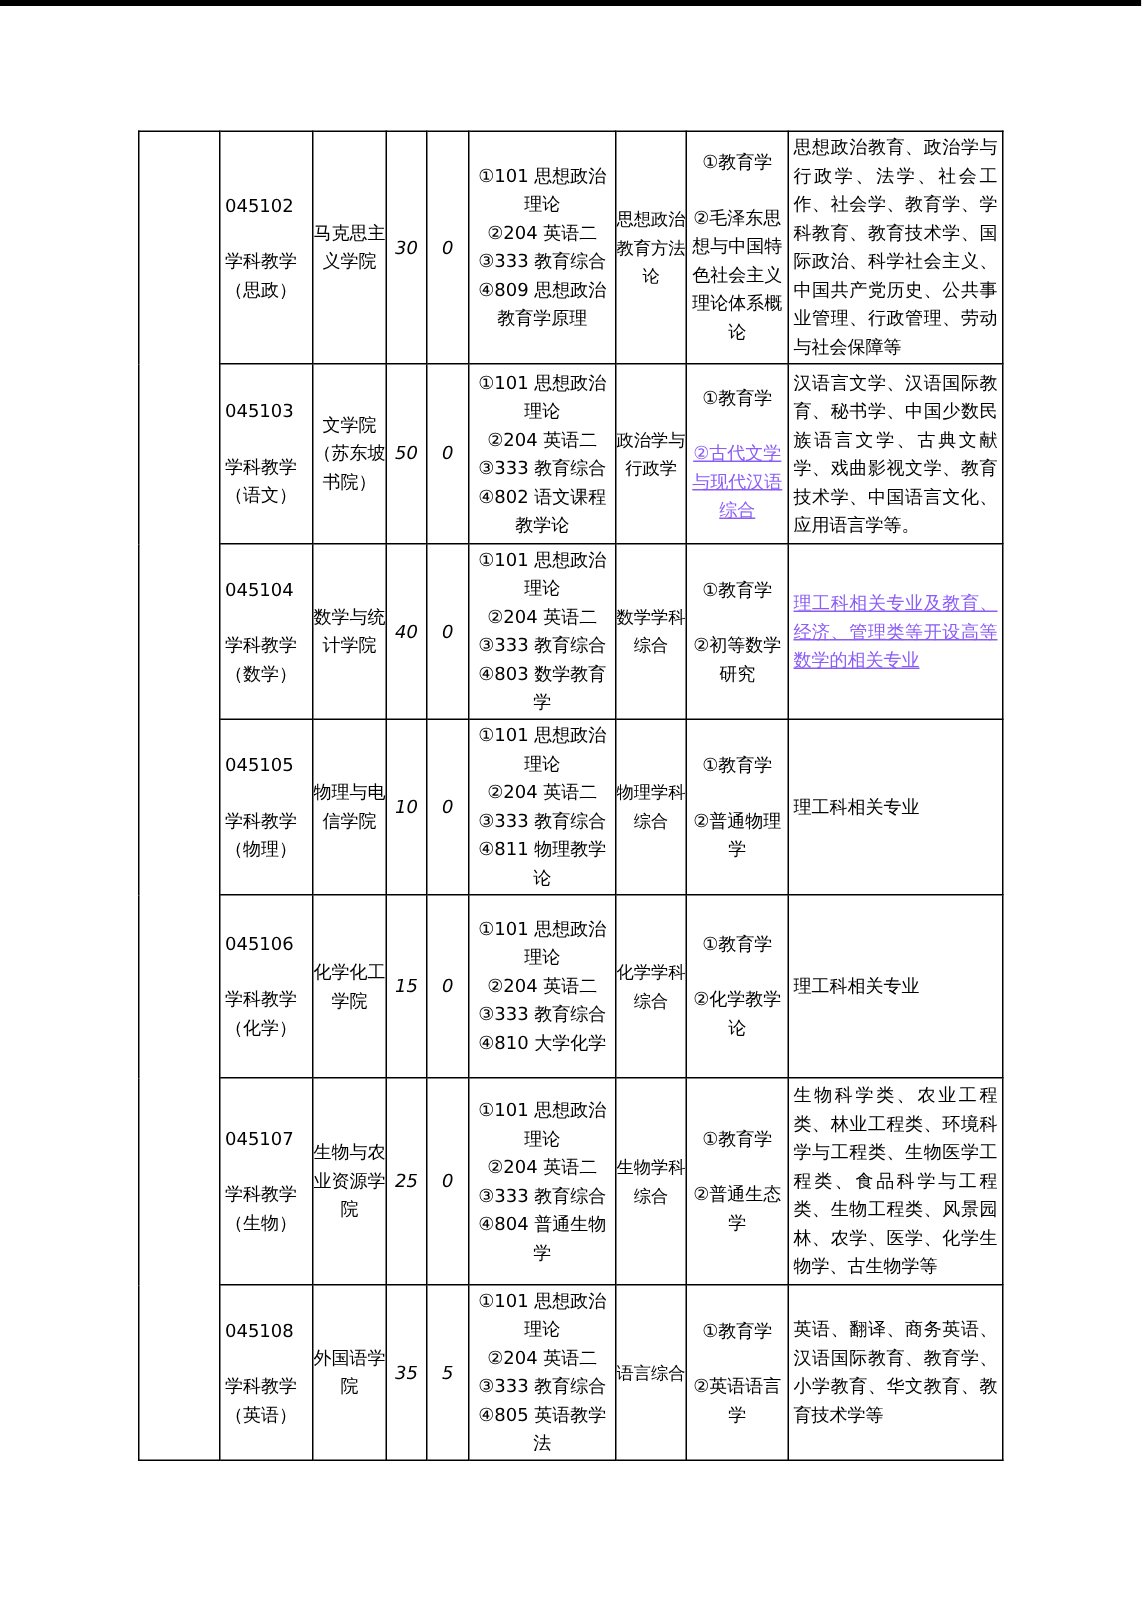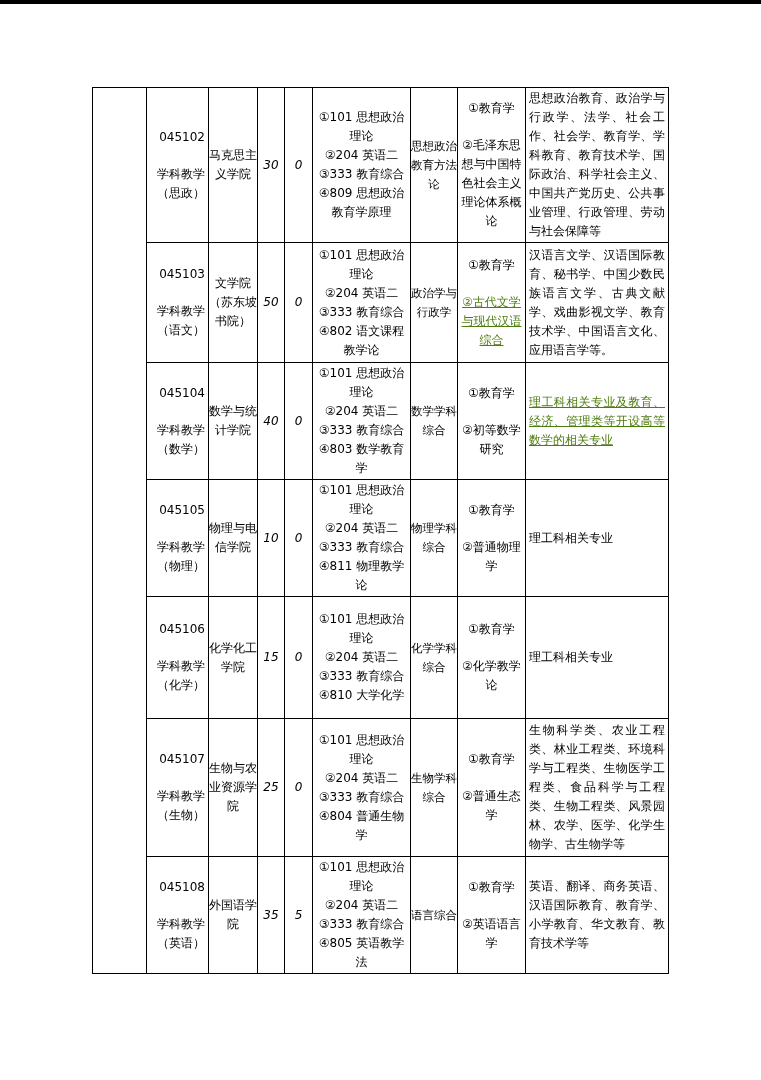--- a/index.html
+++ b/index.html
@@ -21,30 +21,30 @@
   }
   tr.r0 { height:145px; }
   tr.r1 { height:120px; }
   tr.r2 { height:110px; }
   tr.r3 { height:116px; }
   tr.r4 { height:122px;padding-left:12px; }
   tr.r5 { height:138px; }
   tr.r6 { height:112px; }
 
   .c-left    { padding:0; }
-  .c-code    { text-align:right; }
+  .c-code    { text-align:left; }
   .c-code .code { margin-bottom:18px; }
   .c-college { text-align:center; padding:1px 0;margin-left:40px; }
   .c-num     { text-align:center; padding:1px 0;font-style:italic; }
   .c-subjects{ text-align:center; padding:1px 2px; }
   .c-retest  { text-align:center; padding:1px 0; font-size:11.5px; }
   .c-extra   { text-align:center; padding:1px 2px; }
   .c-extra .e1 { margin-bottom:18px; }
   .c-remarks { text-align:justify; padding:1px 3px; }
-  .link { color:#4d7c0f; text-decoration:underline; cursor:pointer; }
+  .link { color:#8b5cf6; text-decoration:underline; cursor:pointer; }
 </style>
 </head>
 <body>
 
 <div class="page">
   <div class="top-edge"></div>
 
   <table class="admissions">
     <colgroup>
       <col style="width:54px">

